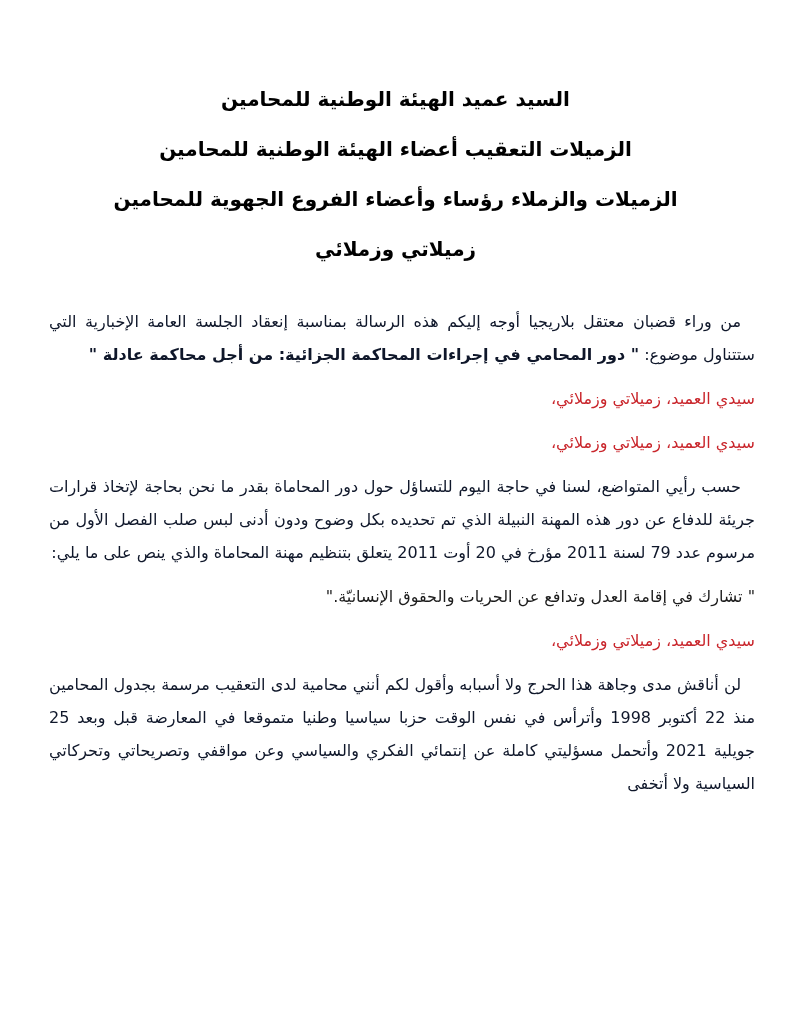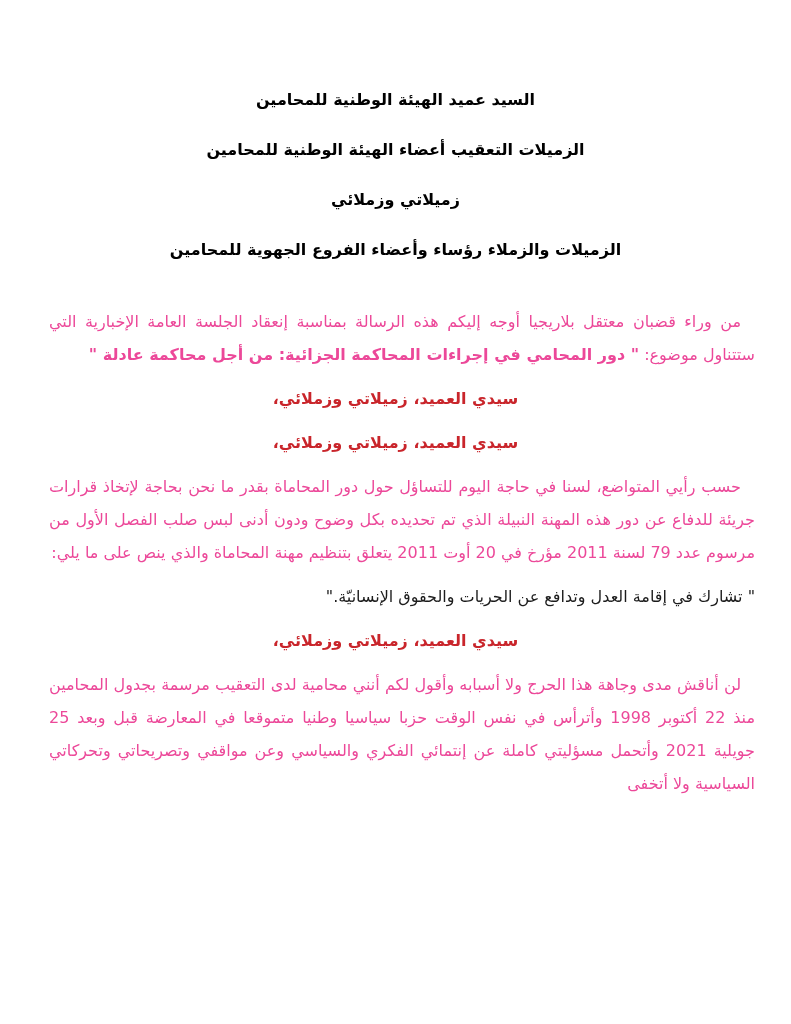--- a/index.html
+++ b/index.html
@@ -18,61 +18,61 @@
     padding: 86px 36px 0 36px;
     overflow: hidden;
     font-family: "DejaVu Sans", sans-serif;
     color: #1c1c1c;
   }
   .letter-header {
     text-align: center;
     color: #000000;
   }
   .letter-header .header-line {
-    font-size: 16px;
+    font-size: 20px;
     font-weight: bold;
     line-height: 27px;
     margin: 0 0 23px 0;
   }
   .letter-body {
     margin-top: 42px;
     font-size: 16px;
   }
   .para {
     margin: 0 0 11px 13px;
     line-height: 33px;
     text-align: justify;
     text-justify: inter-word;
     text-indent: 14px;
-    color: #ec4899;
+    color: #0f172a;
   }
   .para .run-bold {
     font-weight: bold;
   }
   .salutation {
     margin: 0 0 11px 0;
     line-height: 33px;
-    text-align: center;
-    font-weight: bold;
+    text-align: right;
+    font-weight: normal;
   }
   .quote {
     margin: 0 0 11px 0;
     line-height: 33px;
     text-align: right;
   }
 </style>
 </head>
 <body>
 
 <div class="page" style="color: rgb(28, 28, 28);">
   <header class="letter-header" style="color: rgb(0, 0, 0);">
     <div class="header-line">السيد عميد الهيئة الوطنية للمحامين</div>
     <div class="header-line">الزميلات التعقيب أعضاء الهيئة الوطنية للمحامين</div>
+    <div class="header-line">الزميلات والزملاء رؤساء وأعضاء الفروع الجهوية للمحامين</div>
     <div class="header-line">زميلاتي وزملائي</div>
-    <div class="header-line">الزميلات والزملاء رؤساء وأعضاء الفروع الجهوية للمحامين</div>
   </header>
   <main class="letter-body">
       <p class="para"><span class="run">من وراء قضبان معتقل بلاريجيا أوجه إليكم هذه الرسالة بمناسبة إنعقاد الجلسة العامة الإخبارية التي ستتناول موضوع: </span><span class="run-bold">" دور المحامي في إجراءات المحاكمة الجزائية: من أجل محاكمة عادلة "</span></p>
       <p class="salutation" style="color: rgb(201, 37, 43);">سيدي العميد، زميلاتي وزملائي،</p>
       <p class="salutation" style="color: rgb(201, 37, 43);">سيدي العميد، زميلاتي وزملائي،</p>
       <p class="para"><span class="run">حسب رأيي المتواضع، لسنا في حاجة اليوم للتساؤل حول دور المحاماة بقدر ما نحن بحاجة لإتخاذ قرارات جريئة للدفاع عن دور هذه المهنة النبيلة الذي تم تحديده بكل وضوح ودون أدنى لبس صلب الفصل الأول من مرسوم عدد 79 لسنة 2011 مؤرخ في 20 أوت 2011 يتعلق بتنظيم مهنة المحاماة والذي ينص على ما يلي:</span></p>
       <p class="quote">" تشارك في إقامة العدل وتدافع عن الحريات والحقوق الإنسانيّة."</p>
       <p class="salutation" style="color: rgb(201, 37, 43);">سيدي العميد، زميلاتي وزملائي،</p>
       <p class="para"><span class="run">لن أناقش مدى وجاهة هذا الحرج ولا أسبابه وأقول لكم أنني محامية لدى التعقيب مرسمة بجدول المحامين منذ 22 أكتوبر 1998 وأترأس في نفس الوقت حزبا سياسيا وطنيا متموقعا في المعارضة قبل وبعد 25 جويلية 2021 وأتحمل مسؤليتي كاملة عن إنتمائي الفكري والسياسي وعن مواقفي وتصريحاتي وتحركاتي السياسية ولا أتخفى</span></p>
     </main>

